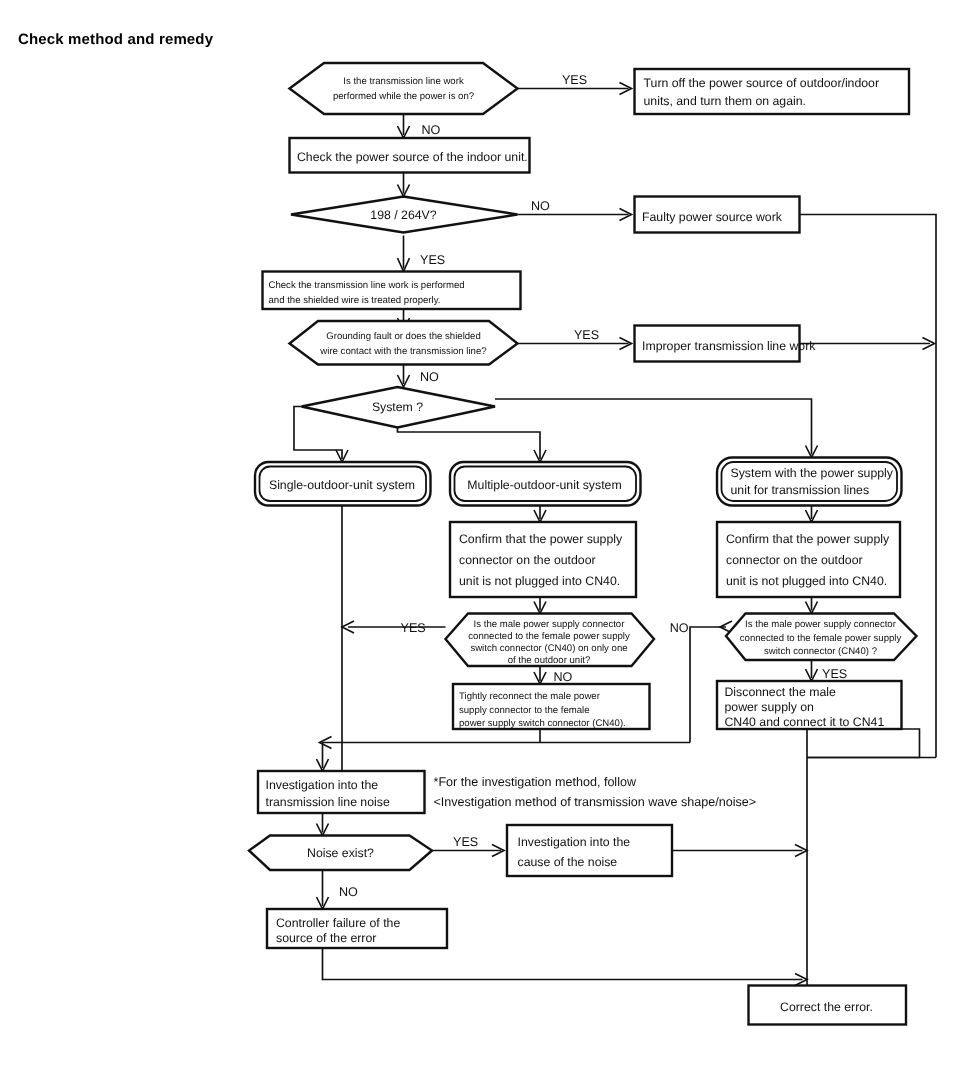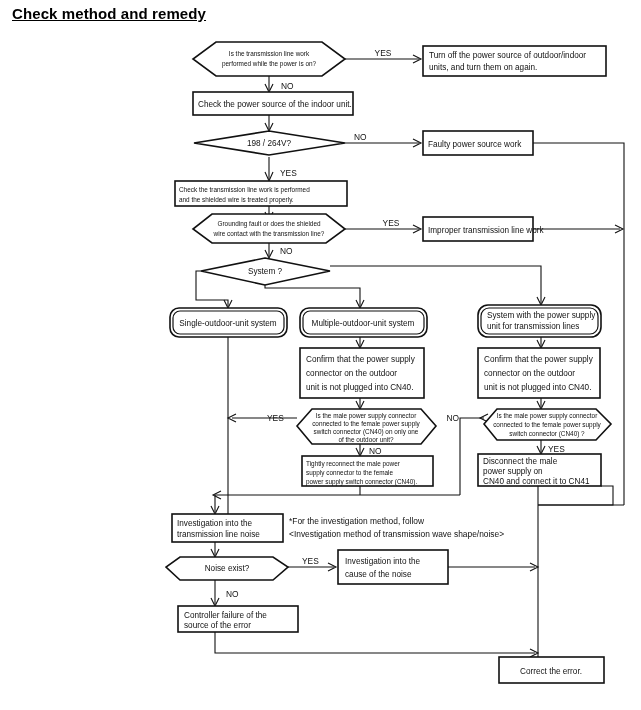--- a/index.html
+++ b/index.html
@@ -11,25 +11,24 @@
     width: 641px;
     height: 710px;
     font-family: "Liberation Sans", sans-serif;
     color: #000000;
     overflow: hidden;
     position: relative;
   }
   #page-title {
     position: absolute;
     left: 12px;
-    top: 5px;
-    font-size: 15px;
+    top: 21px;
+    font-size: 10px;
     font-weight: bold;
     letter-spacing: 0.1px;
-    text-decoration: underline;
   }
   #flow-wrap {
     position: absolute;
     left: 0;
     top: 0;
     width: 641px;
     height: 710px;
   }
   svg { display: block; }
   .shape-stroke { fill: #ffffff; stroke: #111111; stroke-width: 1.2; }

